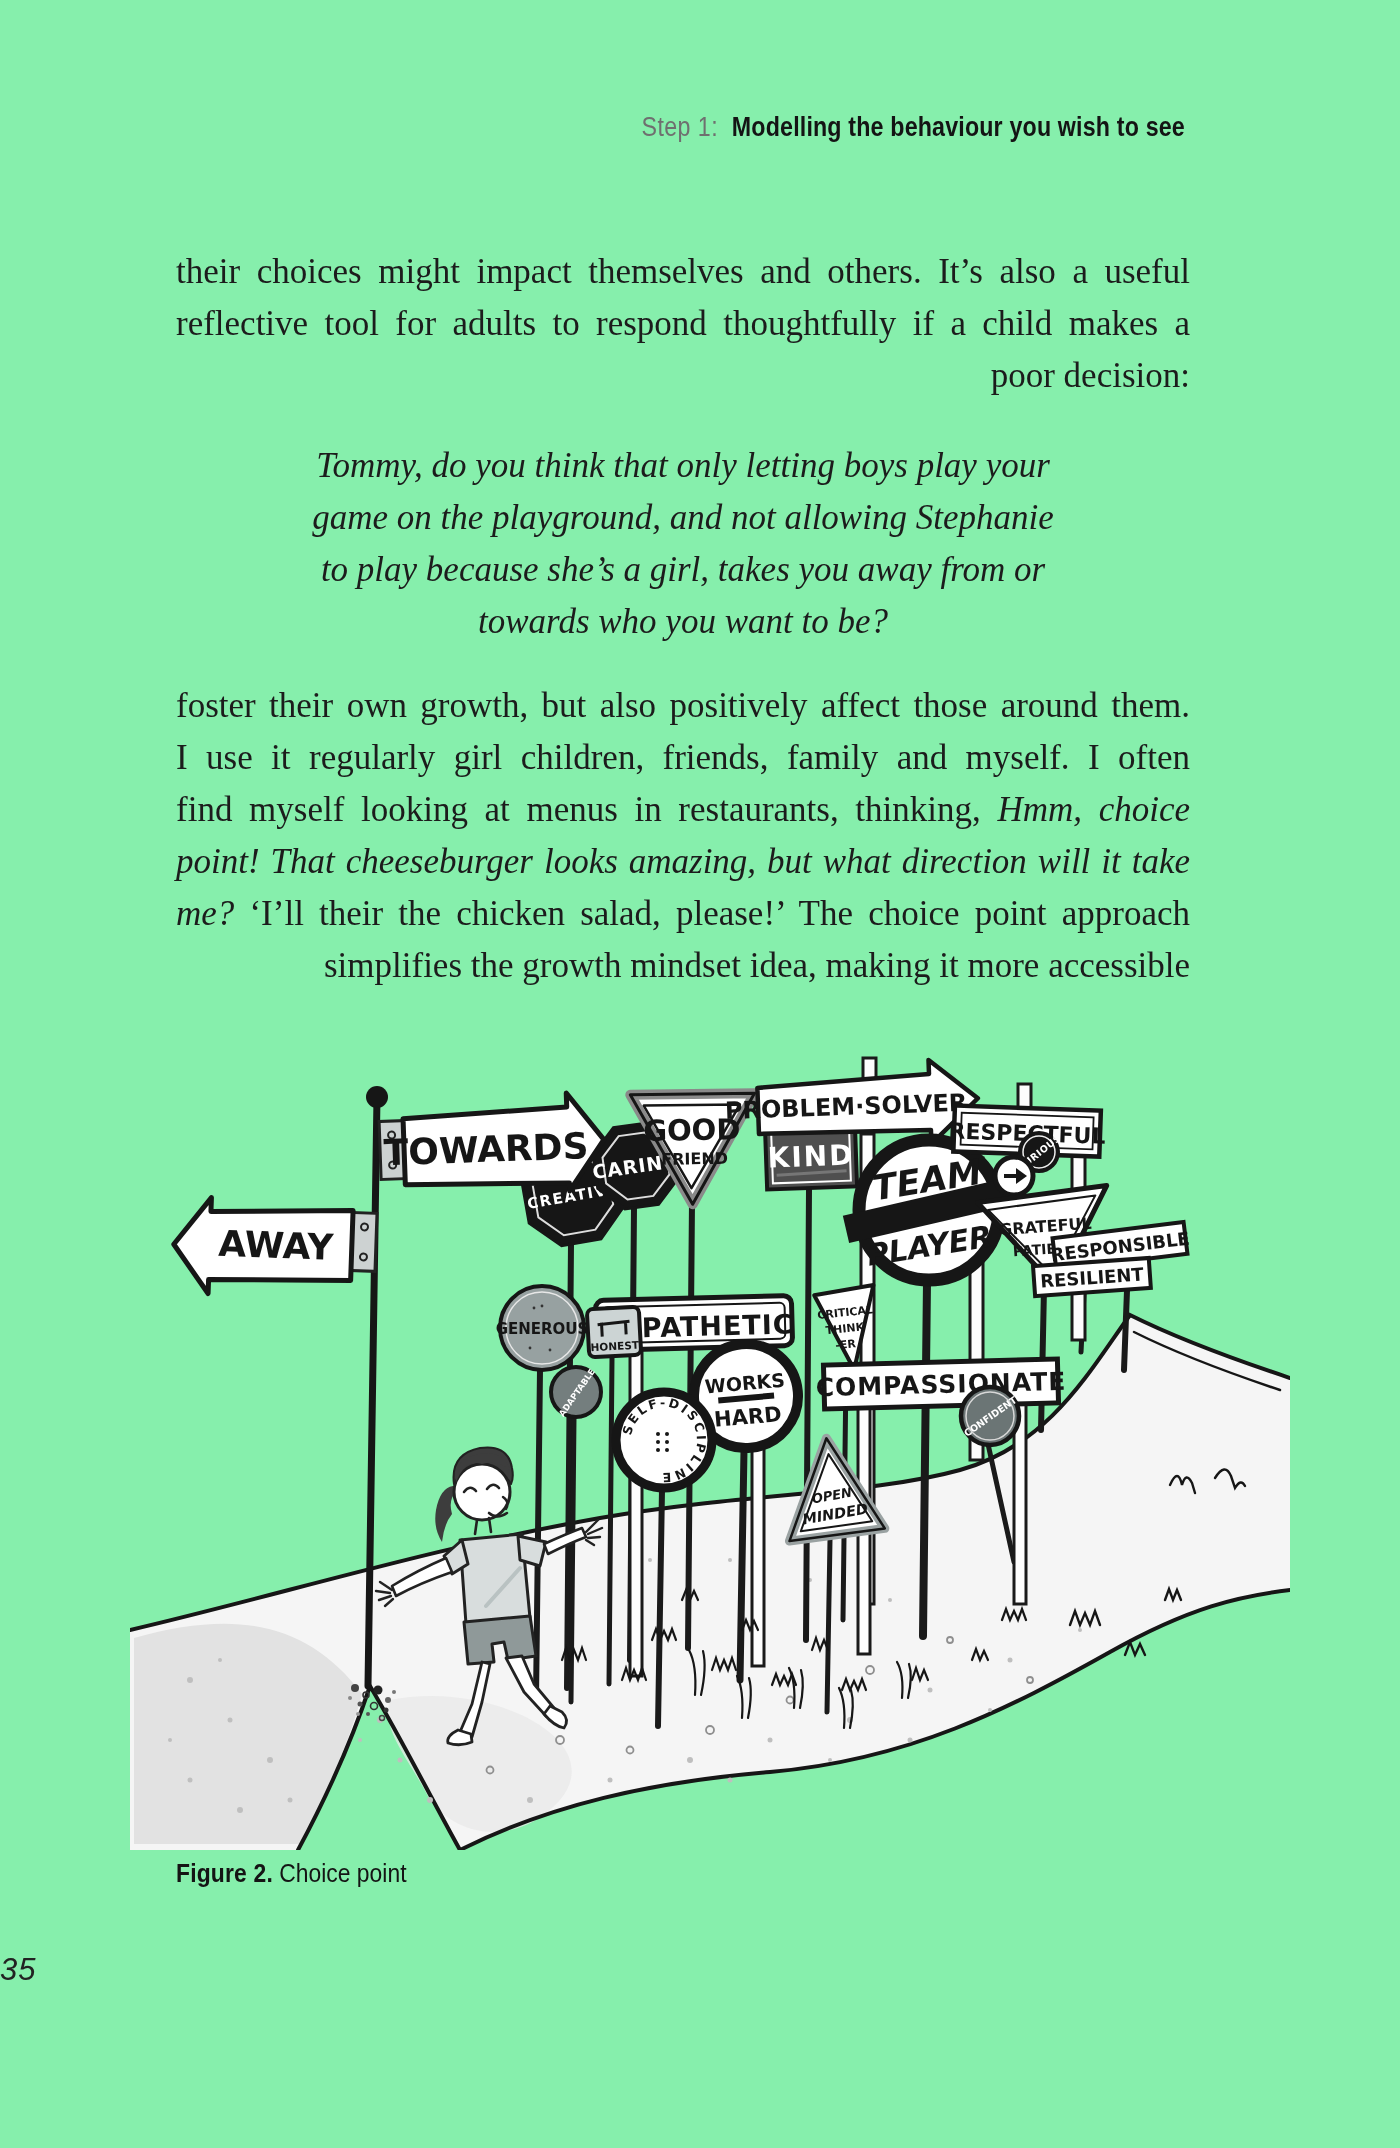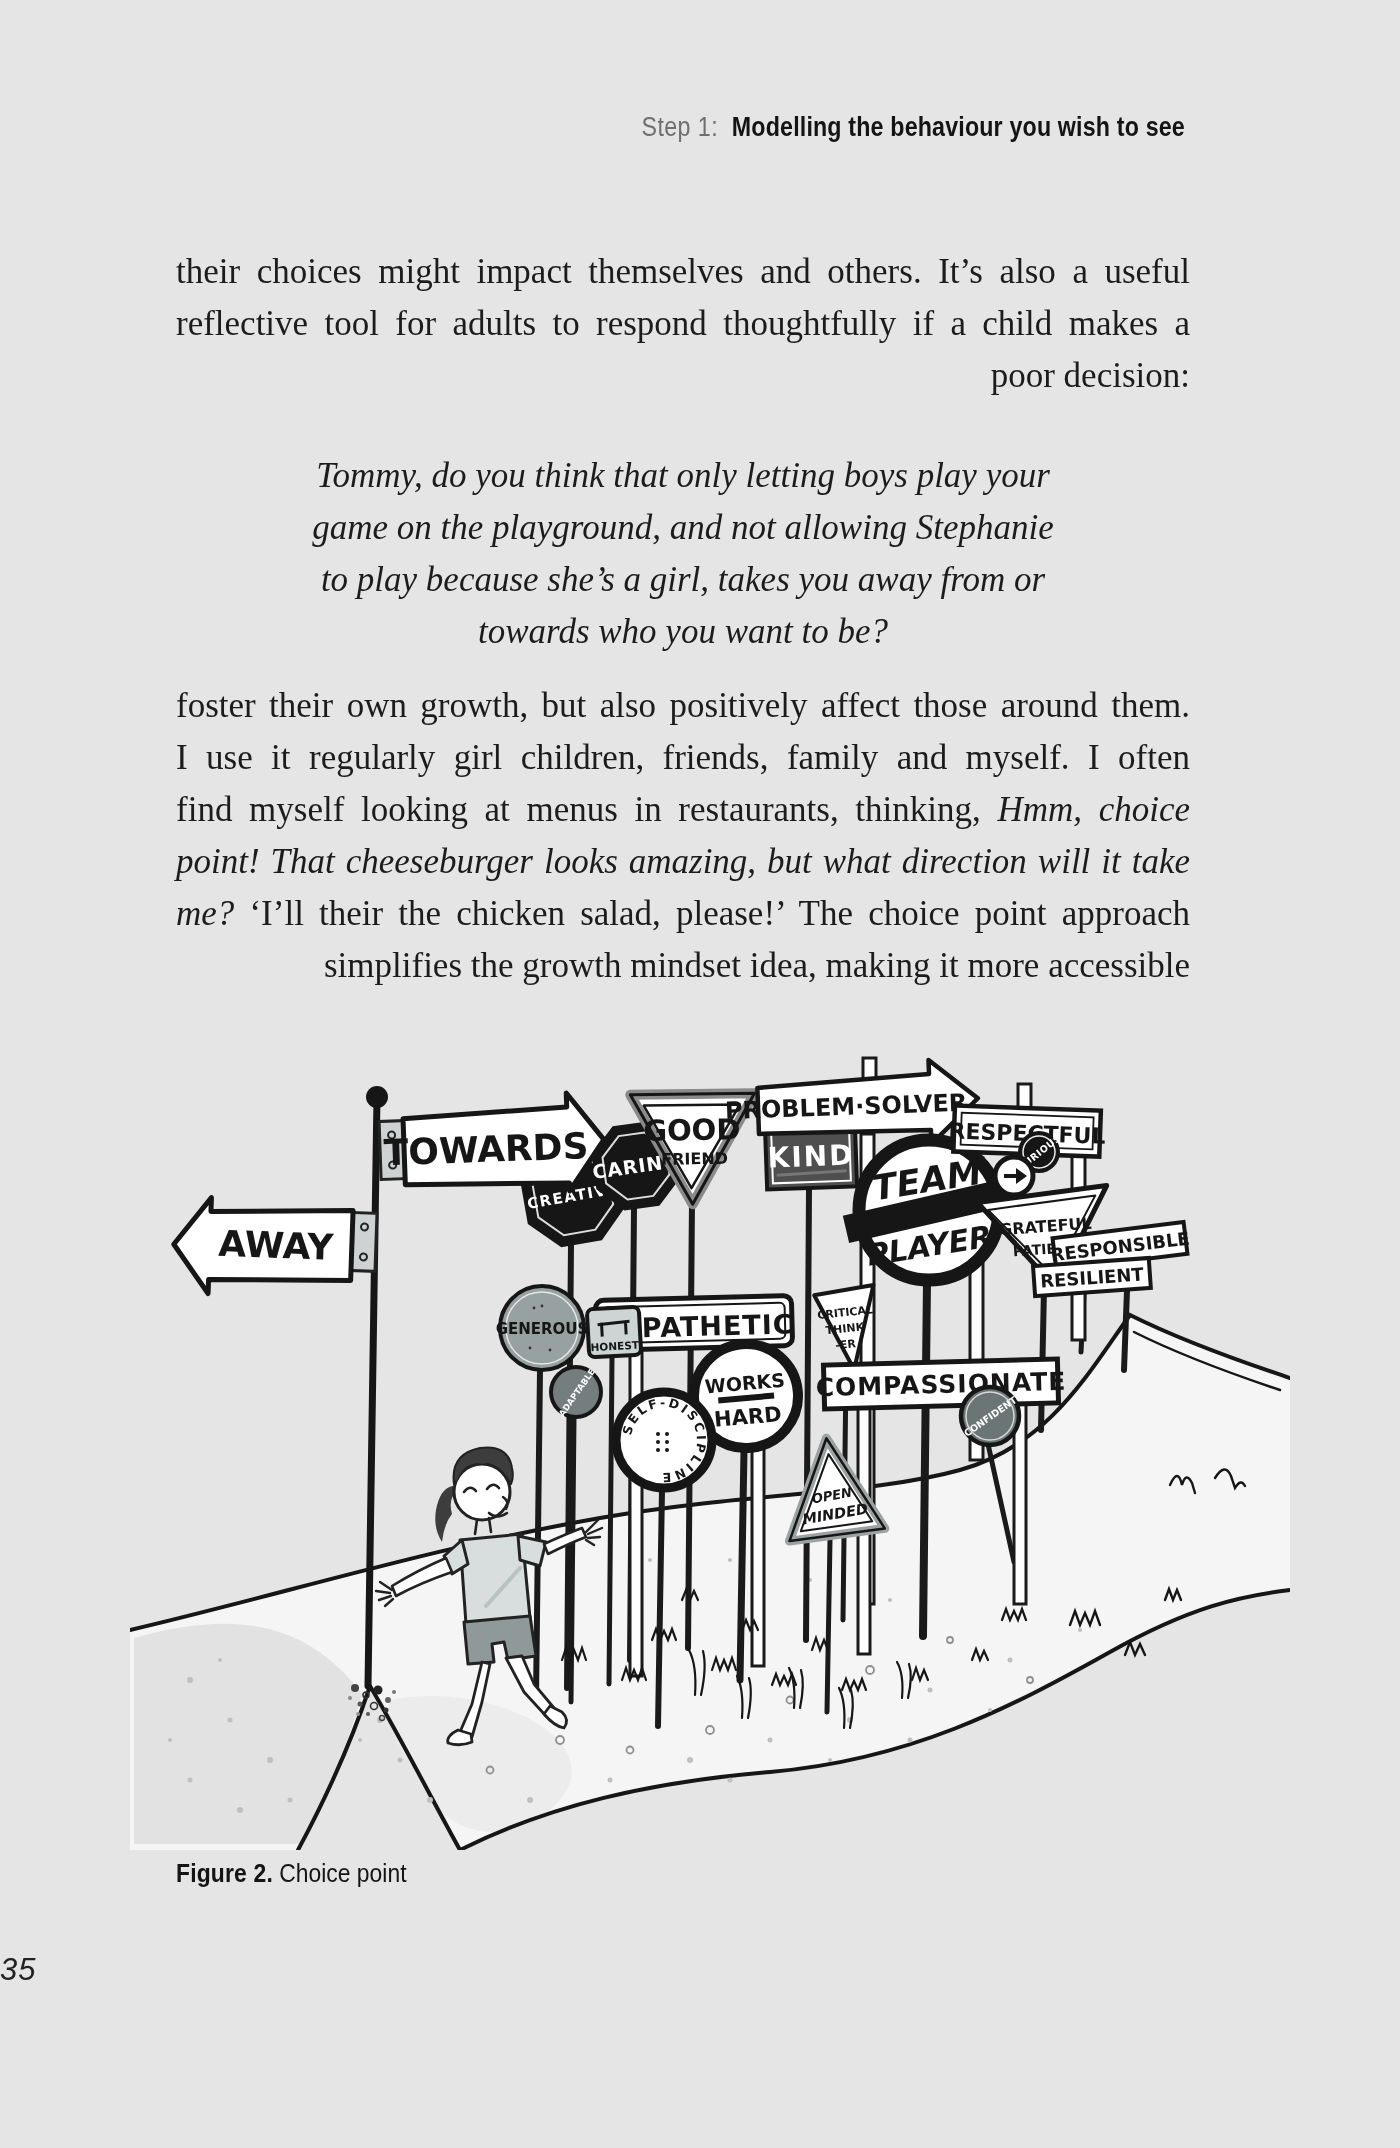--- a/index.html
+++ b/index.html
@@ -1,27 +1,27 @@
 <!DOCTYPE html>
 <html><head>
 <meta charset="utf-8">
 <style>
   html,body{margin:0;padding:0;background:#ffffff;}
-  .page{position:relative;width:1400px;height:2148px;background:#e5e5e5;overflow:hidden;
+  .page{position:relative;width:1400px;height:2148px;background:#86efac;overflow:hidden;
         color:#1f1f1f;}
   
   .running-head{position:absolute;top:112px;right:215px;font-family:"Liberation Sans",sans-serif;
         font-size:27px;white-space:nowrap;transform:scaleX(0.86);transform-origin:100% 50%;}
   .running-head .step{color:#6f6f6f;font-weight:400;margin-right:16px;letter-spacing:.5px;}
   .running-head .rh-title{color:#141414;font-weight:700;letter-spacing:.2px;}
   
   .para,.quote{position:absolute;left:176px;width:1014px;font-family:"Liberation Serif",serif;
         font-size:35px;line-height:52px;color:#1c1c1c;}
   .para1{top:246px;}
-  .quote{top:450px;text-align:center;font-style:italic;}
+  .quote{top:440px;text-align:center;font-style:italic;}
   .para2{top:680px;}
   .jline{text-align:justify;text-align-last:justify;}
   .lline{text-align:right;}
   .indent{text-indent:38px;}
   .para .it, .para2 span.it{font-style:italic;}
   
   .caption{position:absolute;left:176px;top:1858px;font-family:"Liberation Sans",sans-serif;
         font-size:26px;color:#141414;transform:scaleX(0.88);transform-origin:0 50%;}
   .caption .cap-bold{font-weight:700;letter-spacing:.2px;}
   .caption .cap-rest{font-weight:400;}

